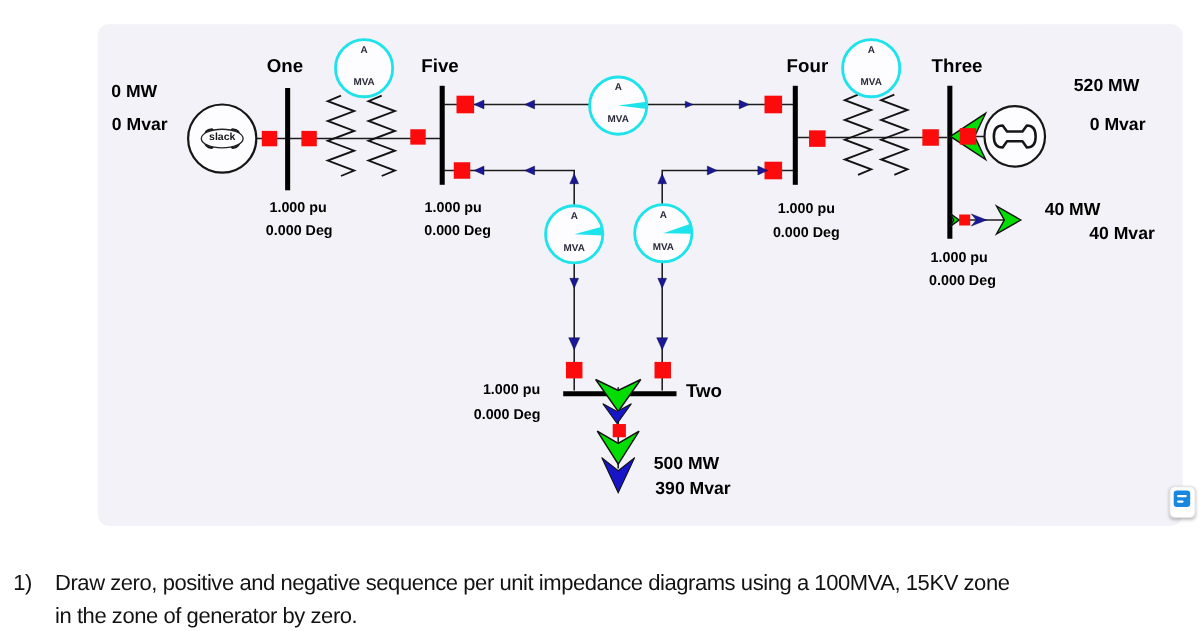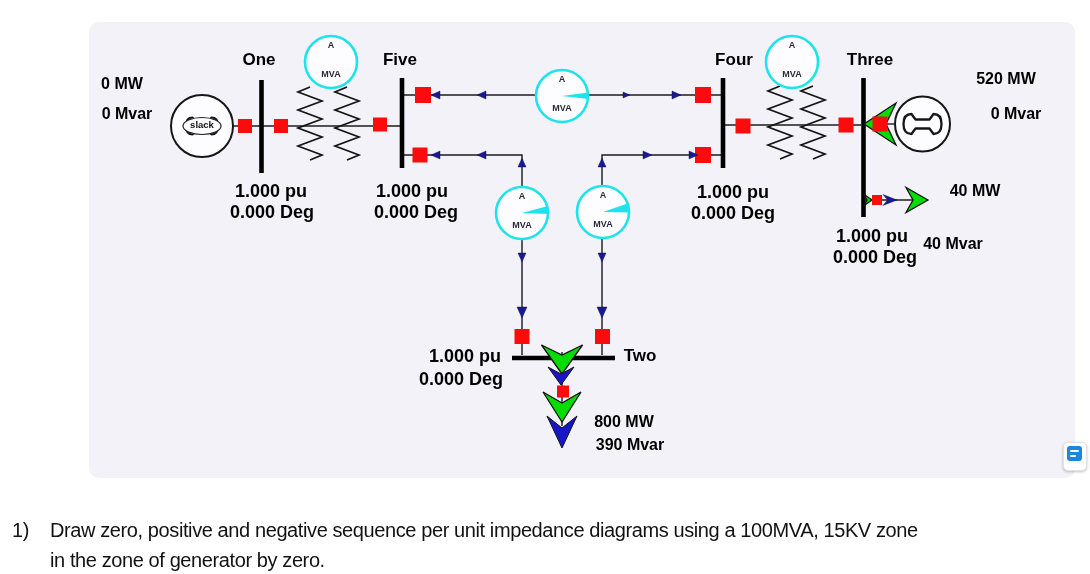--- a/index.html
+++ b/index.html
@@ -21,21 +21,21 @@
   .wedge{fill:var(--cyan,#1fe3ea);}
   .flow{fill:var(--navy,#181899);stroke:#0a0a33;stroke-width:0.4;}
   .genc{fill:#fdfdff;stroke:#161616;stroke-width:2;}
   .bone{fill:#fdfdff;stroke:#161616;stroke-width:2.3;stroke-linejoin:round;}
   .dartg{fill:var(--green,#04dd04);stroke:#111;stroke-width:1.3;stroke-linejoin:miter;}
   .dartb{fill:var(--blue,#1616c8);stroke:#111;stroke-width:1;stroke-linejoin:miter;}
   .slack-oval{fill:#fdfdff;stroke:#222;stroke-width:1.2;}
   .lbl{
     position:absolute;transform:translateX(-50%);
     font-weight:bold;color:#000;white-space:nowrap;
-    font-size:18px;line-height:1.1;
+    font-size:13px;line-height:1.1;
   }
   .name{font-size:17px;}
   .mw{font-size:16px;}
   .mlbl{font-size:9px;color:#2a2a3a;font-weight:bold;}
   .slbl{font-size:9.5px;color:#111;}
   .q{
     position:absolute;font-size:20px;color:#121212;
     letter-spacing:-0.4px;white-space:nowrap;
   }
   .widget{
@@ -180,22 +180,22 @@
 <span class="lbl" style="left:872px;top:227px;">1.000 pu</span>
 <span class="lbl" style="left:875px;top:248px;">0.000 Deg</span>
 <span class="lbl" style="left:465px;top:347px;">1.000 pu</span>
 <span class="lbl" style="left:461px;top:370px;">0.000 Deg</span>
 
 <span class="lbl mw" style="left:122px;top:75px;">0 MW</span>
 <span class="lbl mw" style="left:127px;top:105px;">0 Mvar</span>
 <span class="lbl mw" style="left:1006px;top:70px;">520 MW</span>
 <span class="lbl mw" style="left:1016px;top:105px;">0 Mvar</span>
 <span class="lbl mw" style="left:975px;top:182px;">40 MW</span>
-<span class="lbl mw" style="left:953px;top:204px;margin-top:31px;">40 Mvar</span>
-<span class="lbl mw" style="left:624px;top:413px;">800 MW</span>
+<span class="lbl mw" style="left:1020px;top:204px;">40 Mvar</span>
+<span class="lbl mw" style="left:624px;top:413px;">500 MW</span>
 <span class="lbl mw" style="left:630px;top:436px;">390 Mvar</span>
 
 <span class="lbl slbl" style="left:202px;top:120px;">slack</span>
 
 <span class="lbl mlbl" style="left:331px;top:41px;">A</span>
 <span class="lbl mlbl" style="left:331px;top:70px;">MVA</span>
 <span class="lbl mlbl" style="left:562px;top:75px;">A</span>
 <span class="lbl mlbl" style="left:562px;top:104px;">MVA</span>
 <span class="lbl mlbl" style="left:792px;top:41px;">A</span>
 <span class="lbl mlbl" style="left:792px;top:70px;">MVA</span>

